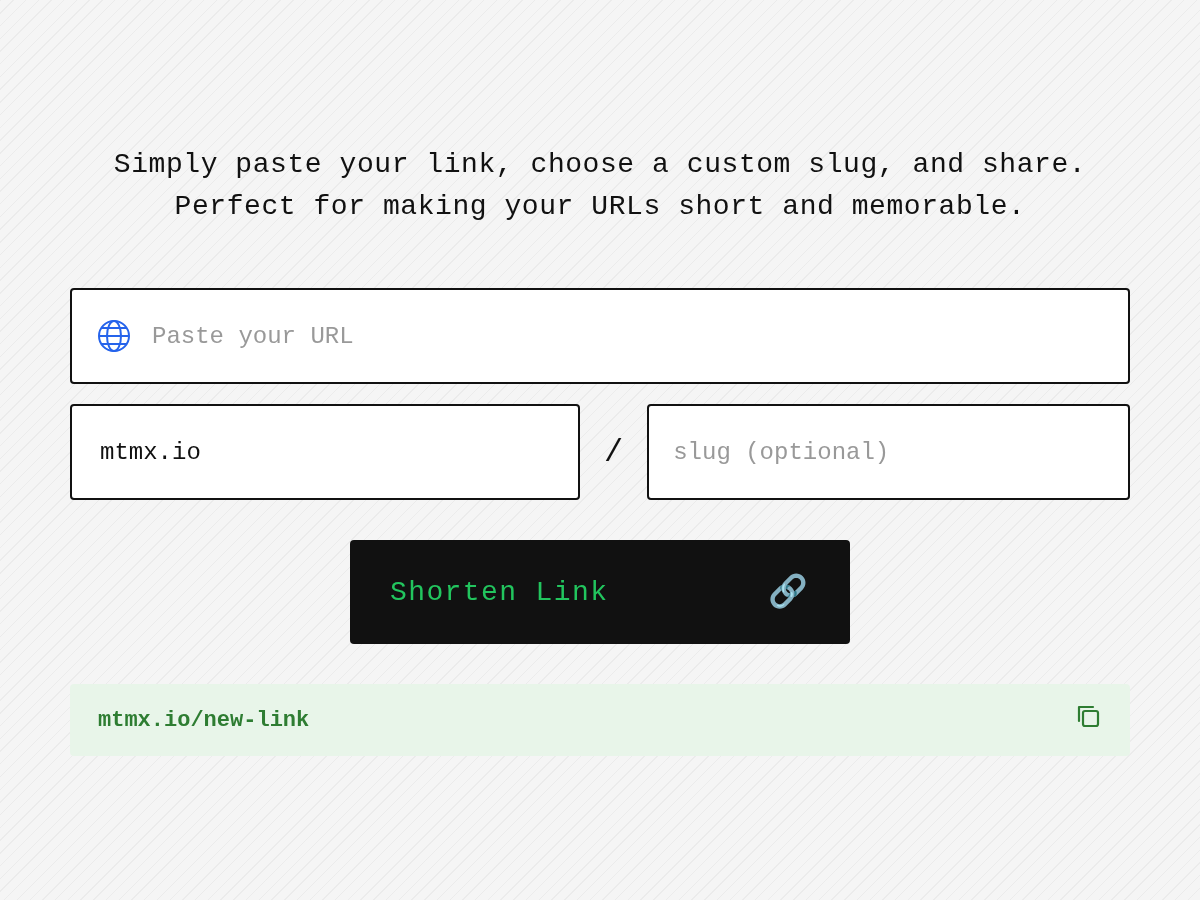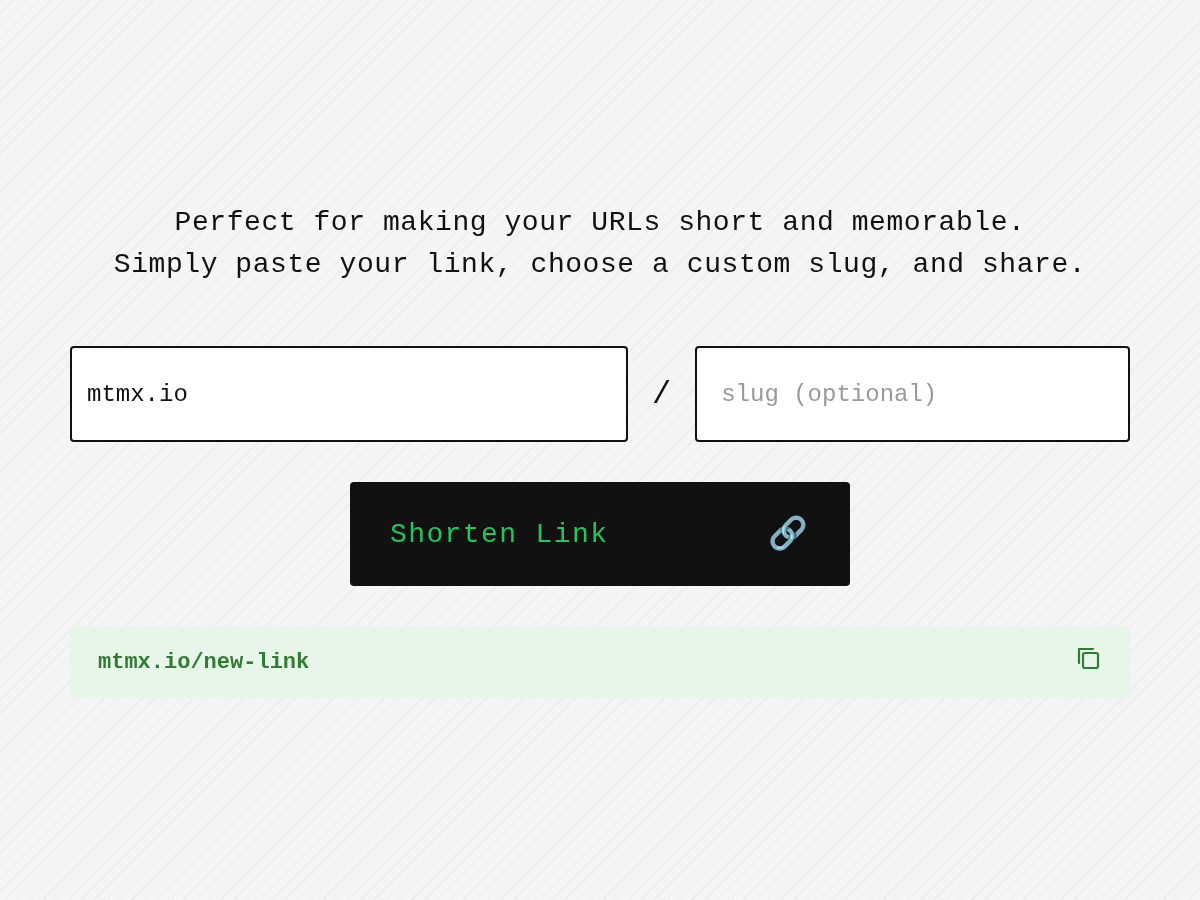--- a/index.html
+++ b/index.html
@@ -82,22 +82,22 @@
       margin-bottom: 40px;
     }
 
     .domain-box {
       background: #fff;
       border: 2px solid #111;
       border-radius: 4px;
       height: 96px;
       display: flex;
       align-items: center;
-      padding: 0 15px;
-      width: 558px;
+      padding: 0 28px;
+      width: 510px;
       flex-shrink: 0;
     }
 
     .domain-text {
       font-family: 'Courier New', Courier, monospace;
       font-size: 24px;
       color: #111;
     }
 
     .slash-divider {
@@ -188,24 +188,36 @@
     .globe-svg circle, .globe-svg ellipse, .globe-svg line, .globe-svg path {
       stroke-width: 2;
     }
   </style>
 </head>
 <body>
 
 <div class="container">
 
   <div class="description">
+    <p>Simply paste your link, choose a custom slug, and share.</p>
     <p>Perfect for making your URLs short and memorable.</p>
-    <p>Simply paste your link, choose a custom slug, and share.</p>
-  </div>
-
+  </div>
+
+  <div class="url-input-wrapper">
+    <span class="globe-icon">
+      <svg class="globe-svg" viewBox="0 0 36 36" fill="none" xmlns="http://www.w3.org/2000/svg" width="36" height="36">
+        <circle cx="18" cy="18" r="15" stroke="#2563eb" stroke-width="2.2" fill="none"></circle>
+        <ellipse cx="18" cy="18" rx="7" ry="15" stroke="#2563eb" stroke-width="2.2" fill="none"></ellipse>
+        <line x1="3" y1="18" x2="33" y2="18" stroke="#2563eb" stroke-width="2.2"></line>
+        <line x1="5" y1="10" x2="31" y2="10" stroke="#2563eb" stroke-width="2.2"></line>
+        <line x1="5" y1="26" x2="31" y2="26" stroke="#2563eb" stroke-width="2.2"></line>
+      </svg>
+    </span>
+    <input class="url-input" type="text" placeholder="Paste your URL" style="">
+  </div>
 
   <div class="slug-row">
     <div class="domain-box">
       <span class="domain-text">mtmx.io</span>
     </div>
     <span class="slash-divider">/</span>
     <div class="slug-box">
       <input class="slug-input" type="text" placeholder="slug (optional)" style="">
     </div>
   </div>

